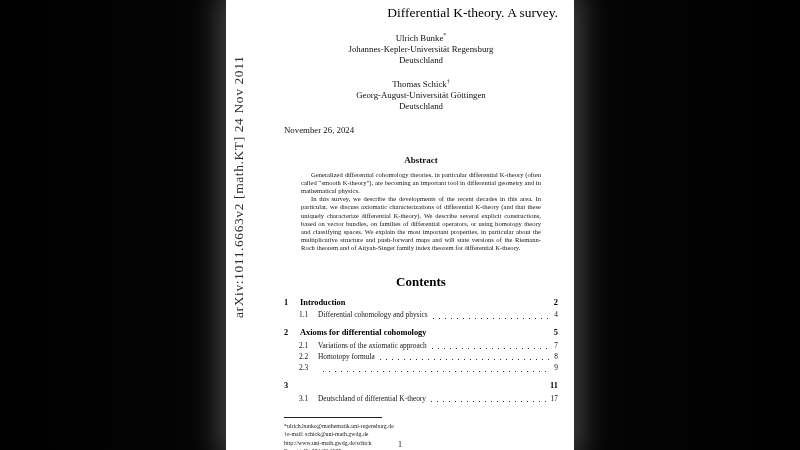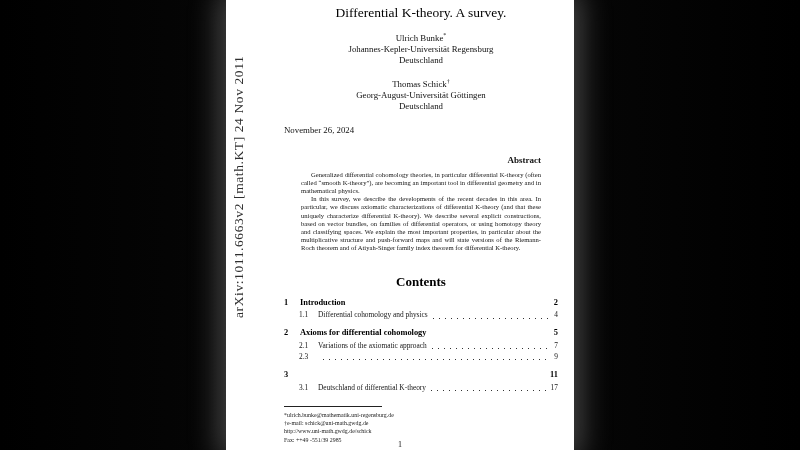--- a/index.html
+++ b/index.html
@@ -17,28 +17,28 @@
     position:absolute;left:5px;top:-38px;height:450px;
     writing-mode:vertical-rl;transform:rotate(180deg);
     text-align:center;
     font-size:13.5px;color:#2e2e2e;letter-spacing:0.6px;
     white-space:nowrap;
   }
   .content{
     position:absolute;left:58px;right:16px;top:0;color:#111;
   }
   .paper-title{
-    text-align:center;font-size:13.5px;margin-top:5px;color:#000;
+    text-align:right;font-size:13.5px;margin-top:5px;color:#000;
   }
   .author-block{text-align:center;font-size:8.8px;line-height:1.28;margin-top:11px;}
   .author-block .author-name{display:block;}
   .author-block sup{font-size:6px;}
   .date-line{font-size:8.8px;margin-top:13px;}
   .abstract{width:240px;margin:20px auto 0;}
-  .abstract-heading{text-align:right;font-weight:bold;font-size:9px;margin-bottom:6px;}
+  .abstract-heading{text-align:center;font-weight:bold;font-size:9px;margin-bottom:6px;}
   .abstract p{
     font-size:6.6px;line-height:1.22;text-align:justify;text-indent:10px;
     margin:0;color:#151515;
   }
   .contents-heading{font-size:13px;font-weight:bold;margin:22px 0 7px;color:#000;text-align:center;}
   .toc-row{display:flex;align-items:baseline;line-height:1.5;font-size:7.4px;color:#151515;}
   .toc-row.l1{font-weight:bold;font-size:8.4px;margin-top:7px;color:#000;}
   .toc-row.l2{padding-left:15px;}
   .toc-num{flex:0 0 auto;width:16px;}
   .toc-row.l2 .toc-num{width:19px;}
@@ -111,20 +111,26 @@
         <span class="toc-leader"></span>
         <span class="toc-page">5</span>
       </div>
       <div class="toc-row l2">
         <span class="toc-num">2.1</span>
         <span class="toc-title">Variations of the axiomatic approach</span>
         <span class="toc-leader"></span>
         <span class="toc-page">7</span>
       </div>
       <div class="toc-row l2">
+        <span class="toc-num">2.2</span>
+        <span class="toc-title">Homotopy formula</span>
+        <span class="toc-leader"></span>
+        <span class="toc-page">8</span>
+      </div>
+      <div class="toc-row l2">
         <span class="toc-num">2.3</span>
         <span class="toc-leader"></span>
         <span class="toc-page">9</span>
       </div>
 
       <div class="toc-row l1">
         <span class="toc-num">3</span>
         <span class="toc-leader"></span>
         <span class="toc-page">11</span>
       </div>

